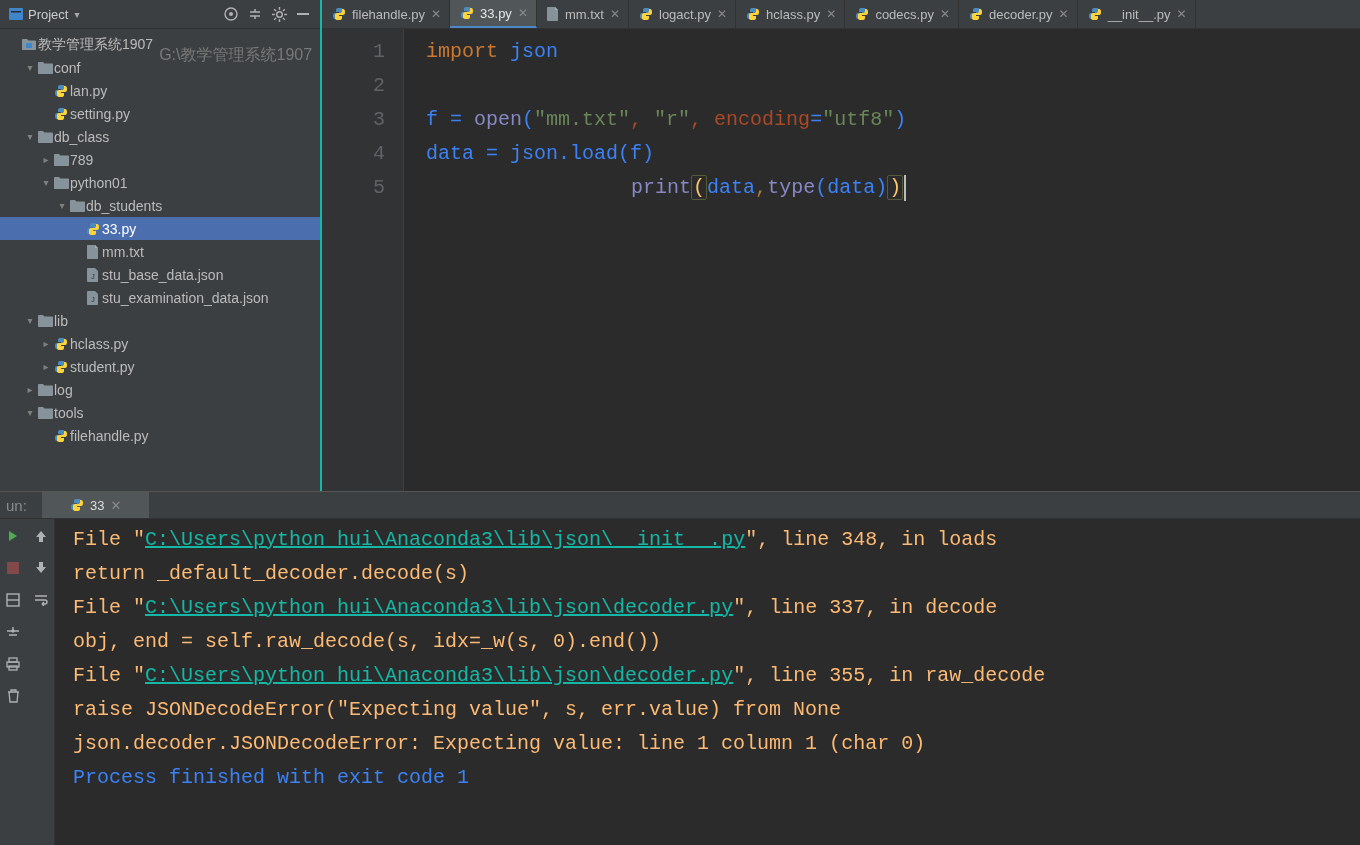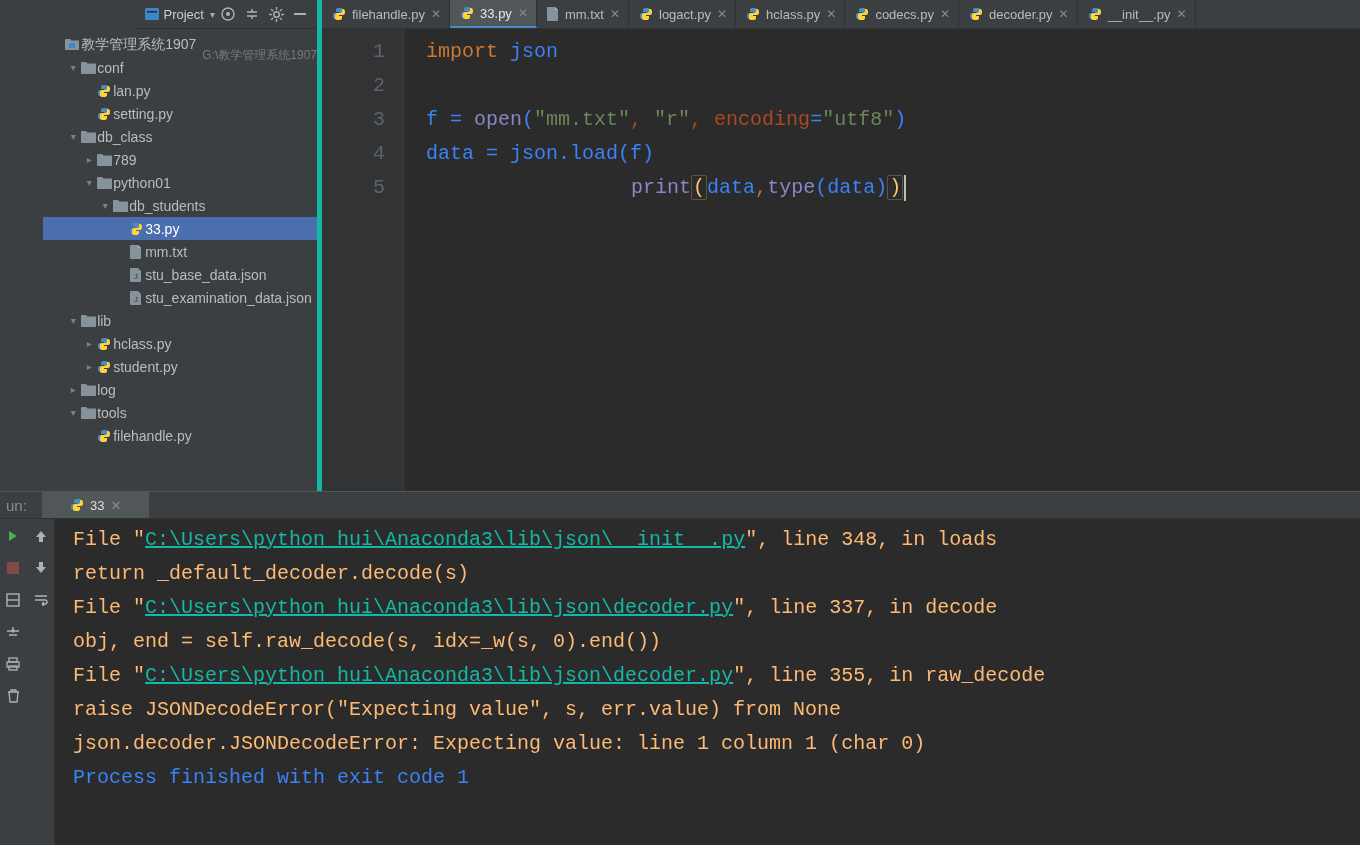--- a/index.html
+++ b/index.html
@@ -8,22 +8,22 @@
   background: #2b2b2b;
   font-family: "Segoe UI", Arial, sans-serif;
   font-size: 13px; color: #bbbbbb;
   overflow: hidden;
   display: flex; flex-direction: column;
 }
 .top-area { display: flex; flex: 1 1 auto; min-height: 0; }
 .sidebar {
   width: 322px; height: 491px;
   background: #3c3f41;
-  border-right: 5px solid #14b8a6;
-  display: flex; flex-direction: column; align-items: flex-end;
+  border-right: 2px solid #14b8a6;
+  display: flex; flex-direction: column;
 }
 .sidebar-header {
   height: 29px; display: flex; align-items: center;
   background: #3c3f41; border-bottom: 1px solid #2d2f30;
   padding: 0 6px 0 8px;
 }
 .sidebar-header .icon { width: 16px; height: 16px; display:inline-flex; align-items:center; justify-content:center; }
 .sidebar-title { color: #cccccc; font-size: 13px; margin-left: 4px; }
 .dropdown-arrow { margin-left: 6px; color: #aaa; font-size: 10px; }
 .spacer { flex: 1; }
@@ -34,21 +34,21 @@
 .tree { flex: 1; overflow: hidden; padding-top: 4px; }
 .tree-row {
   height: 23px; display: flex; align-items: center;
   white-space: nowrap; cursor: pointer;
 }
 .tree-row.selected { background: #4b6eaf; color: #ffffff; }
 .tree-arrow { width: 12px; text-align: center; color: #808080; font-size: 10px; flex-shrink:0; }
 .tree-arrow.none { visibility: hidden; }
 .tree-icon { width: 18px; height: 16px; display:inline-flex; align-items:center; justify-content:center; flex-shrink:0; }
 .tree-label { font-size: 14px; }
-.path-hint { color: #787878; font-size: 12px; margin-left: 6px; margin-top: 22px; }
+.path-hint { color: #787878; font-size: 16px; margin-left: 6px; margin-top: 22px; }
 .i-0 { padding-left: 8px; } .i-1 { padding-left: 24px; } .i-2 { padding-left: 40px; }
 .i-3 { padding-left: 56px; } .i-4 { padding-left: 72px; }
 
 .editor-area { flex:1; display:flex; flex-direction:column; height: 491px; background:#2b2b2b; }
 .tabs { height: 29px; background:#3c3f41; display:flex; border-bottom:1px solid #323232; }
 .tab {
   display:flex; align-items:center; padding:0 8px 0 10px; gap:6px;
   border-right:1px solid #323232; color:#bbbbbb; font-size:13px;
   cursor:pointer;
 }

